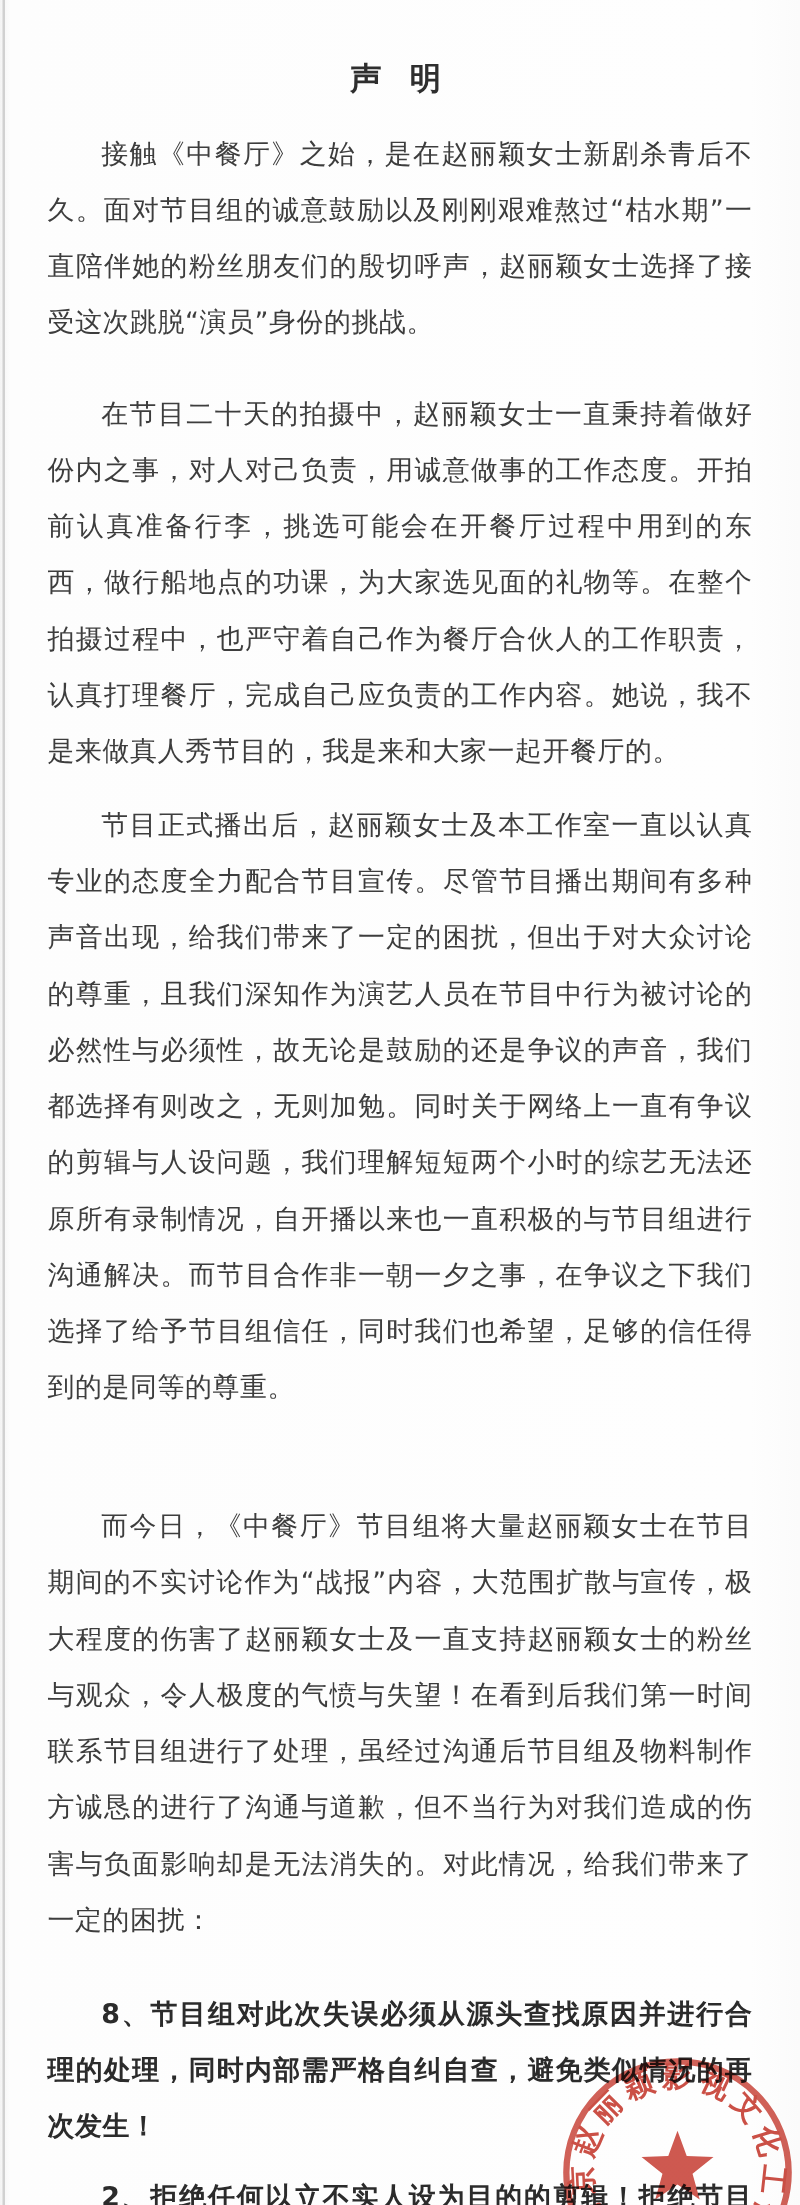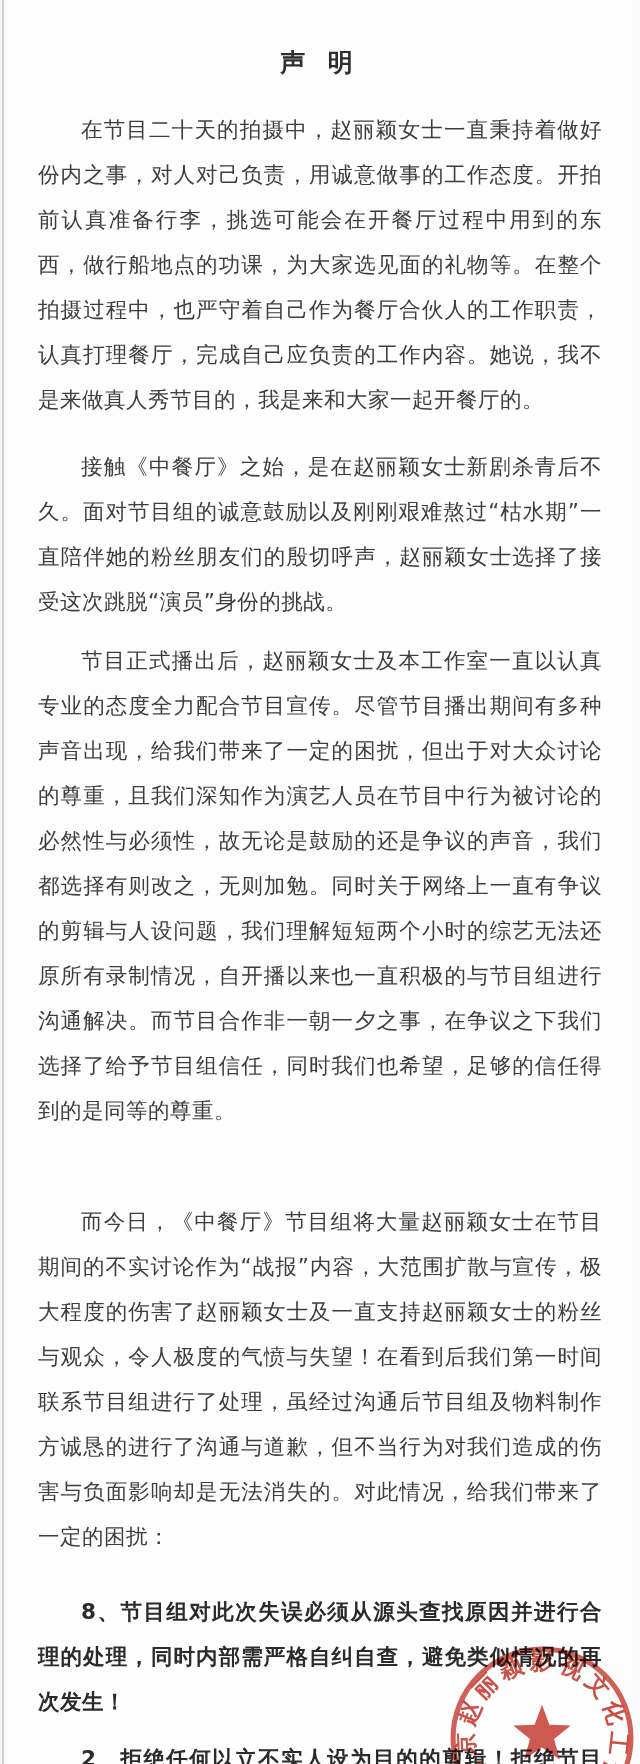--- a/index.html
+++ b/index.html
@@ -74,22 +74,22 @@
   }
 </style>
 </head>
 <body>
 
 <div class="page">
   <div class="photo-edge-line"></div>
 
   <h1 class="doc-title">声 明</h1>
 
+  <p class="para p1">接触《中餐厅》之始，是在赵丽颖女士新剧杀青后不久。面对节目组的诚意鼓励以及刚刚艰难熬过“枯水期”一直陪伴她的粉丝朋友们的殷切呼声，赵丽颖女士选择了接受这次跳脱“演员”身份的挑战。</p>
   <p class="para p2">在节目二十天的拍摄中，赵丽颖女士一直秉持着做好份内之事，对人对己负责，用诚意做事的工作态度。开拍前认真准备行李，挑选可能会在开餐厅过程中用到的东西，做行船地点的功课，为大家选见面的礼物等。在整个拍摄过程中，也严守着自己作为餐厅合伙人的工作职责，认真打理餐厅，完成自己应负责的工作内容。她说，我不是来做真人秀节目的，我是来和大家一起开餐厅的。</p>
-  <p class="para p1">接触《中餐厅》之始，是在赵丽颖女士新剧杀青后不久。面对节目组的诚意鼓励以及刚刚艰难熬过“枯水期”一直陪伴她的粉丝朋友们的殷切呼声，赵丽颖女士选择了接受这次跳脱“演员”身份的挑战。</p>
   <p class="para p3">节目正式播出后，赵丽颖女士及本工作室一直以认真专业的态度全力配合节目宣传。尽管节目播出期间有多种声音出现，给我们带来了一定的困扰，但出于对大众讨论的尊重，且我们深知作为演艺人员在节目中行为被讨论的必然性与必须性，故无论是鼓励的还是争议的声音，我们都选择有则改之，无则加勉。同时关于网络上一直有争议的剪辑与人设问题，我们理解短短两个小时的综艺无法还原所有录制情况，自开播以来也一直积极的与节目组进行沟通解决。而节目合作非一朝一夕之事，在争议之下我们选择了给予节目组信任，同时我们也希望，足够的信任得到的是同等的尊重。</p>
   <p class="para p4">而今日，《中餐厅》节目组将大量赵丽颖女士在节目期间的不实讨论作为“战报”内容，大范围扩散与宣传，极大程度的伤害了赵丽颖女士及一直支持赵丽颖女士的粉丝与观众，令人极度的气愤与失望！在看到后我们第一时间联系节目组进行了处理，虽经过沟通后节目组及物料制作方诚恳的进行了沟通与道歉，但不当行为对我们造成的伤害与负面影响却是无法消失的。对此情况，给我们带来了一定的困扰：</p>
 
   <p class="para demand d1">8、节目组对此次失误必须从源头查找原因并进行合理的处理，同时内部需严格自纠自查，避免类似情况的再次发生！</p>
   <p class="para demand d2">2、拒绝任何以立不实人设为目的的剪辑！拒绝节目内容中对赵丽颖女士性格上的不实引导！</p>
 
   <svg class="seal" viewBox="0 0 190 190" xmlns="http://www.w3.org/2000/svg">
     <circle cx="95" cy="95" r="88" fill="none" stroke="#c5372c" stroke-width="5" opacity="0.9"></circle>
     <defs>
       <path id="sealTextArc" d="M 42.9,138.7 A 68,68 0 1 1 147.1,138.7" fill="none"></path>

